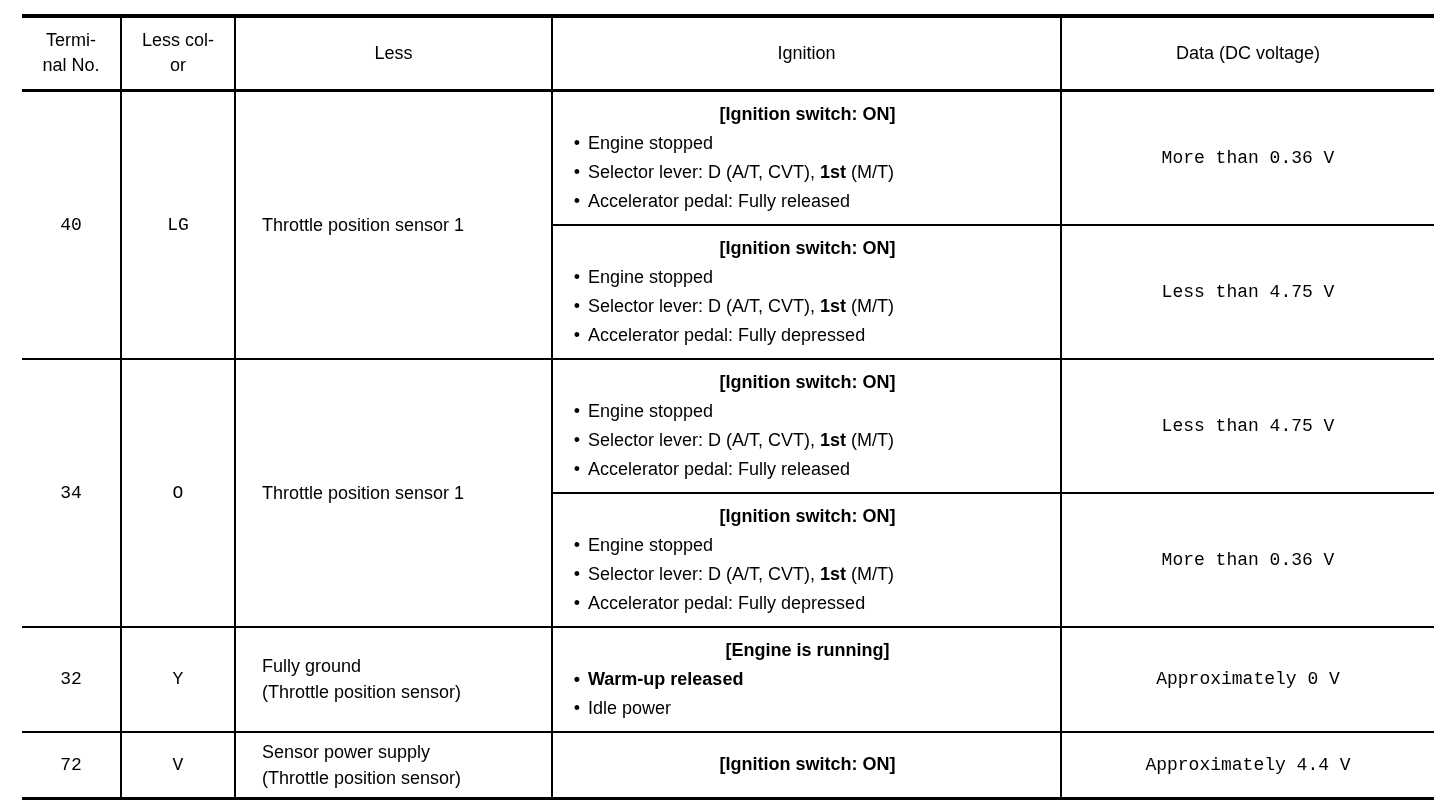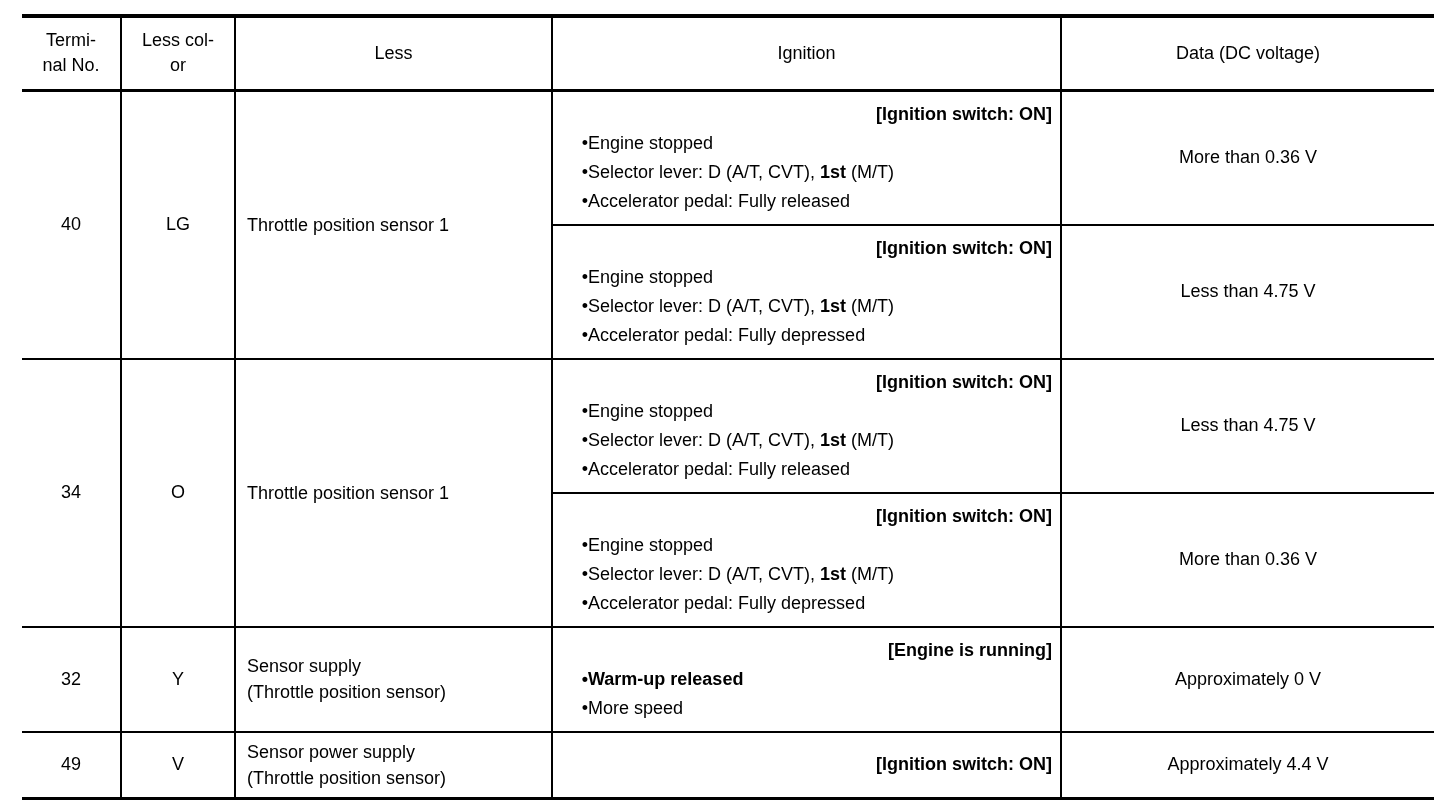--- a/index.html
+++ b/index.html
@@ -43,30 +43,31 @@
     line-height: 25px;
     padding: 6px 4px;
   }
   .c2, .c3, .c4, .c5 { border-left: 2px solid #000; }
   tbody td { border-top: 2px solid #000; }
 
   .cell-center {
     text-align: center;
     vertical-align: middle;
     padding: 20px;
+    font-family: Liberation Mono, monospace;
   }
   .item-cell {
     vertical-align: middle;
     text-align: left;
-    padding: 6px 8px 6px 11px;
+    padding: 6px 8px 6px 26px;
     line-height: 26px;
   }
   .cond-cell {
     vertical-align: middle;
-    text-align: right;
+    text-align: center;
     padding: 8px 8px 8px 10px;
   }
   .cond-header {
     font-weight: bold;
     line-height: 29px;
   }
   .bullet-line {
     display: flex;
     line-height: 29px;
   }
@@ -179,38 +180,38 @@
               <span class="bullet-dot">•</span>
               <span><span>Accelerator pedal: Fully depressed</span></span>
             </div>
           </td>
           <td class="c5 cell-center">More than 0.36 V</td>
         </tr>
         <tr style="height: 102px;">
           <td class="c1 cell-center" rowspan="1">32</td>
           <td class="c2 cell-center" rowspan="1">Y</td>
           <td class="c3 item-cell" rowspan="1">
-            <div>Sensor supply</div>
+            <div>Fully ground</div>
             <div>(Throttle position sensor)</div>
           </td>
           <td class="c4 cond-cell">
             <div class="cond-header">[Engine is running]</div>
             <div class="bullet-line">
               <span class="bullet-dot bold-seg">•</span>
               <span><span class="bold-seg">Warm-up released</span></span>
             </div>
             <div class="bullet-line">
               <span class="bullet-dot">•</span>
-              <span><span>More speed</span></span>
+              <span><span>Idle power</span></span>
             </div>
           </td>
           <td class="c5 cell-center">Approximately 0 V</td>
         </tr>
         <tr style="height: 63px;">
-          <td class="c1 cell-center" rowspan="1">49</td>
+          <td class="c1 cell-center" rowspan="1">72</td>
           <td class="c2 cell-center" rowspan="1">V</td>
           <td class="c3 item-cell" rowspan="1">
             <div>Sensor power supply</div>
             <div>(Throttle position sensor)</div>
           </td>
           <td class="c4 cond-cell">
             <div class="cond-header">[Ignition switch: ON]</div>
           </td>
           <td class="c5 cell-center">Approximately 4.4 V</td>
         </tr>

